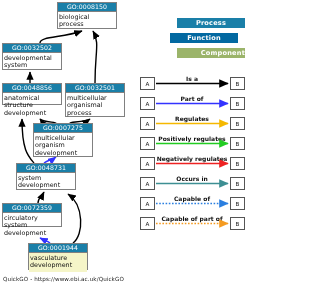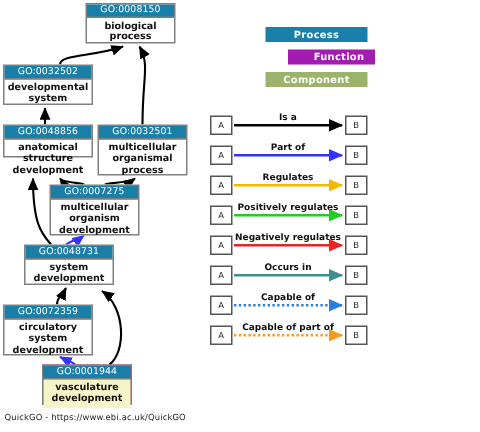--- a/index.html
+++ b/index.html
@@ -5,22 +5,22 @@
   html,body{margin:0;padding:0;background:#ffffff;}
   body{width:250px;height:288px;font-family:"DejaVu Sans",sans-serif;overflow:hidden;position:relative;}
   #stage{position:relative;width:250px;height:288px;background:#fff;}
 
   
   .node{position:absolute;box-sizing:border-box;border:1px solid #808080;background:#ffffff;
         z-index:5;}
   .node .gid{display:block;background:#1a7fa8;color:#ffffff;font-size:6.2px;
        line-height:8px;text-align:center;letter-spacing:.1px;white-space:nowrap;
        border-bottom:1px solid #808080;}
-  .node .lbl{display:block;color:#111;font-size:6.4px;line-height:7.6px;text-align:center;
-       padding:1.5px 1px 2px 1px;white-space:pre-line;font-weight:bold;}
+  .node .lbl{display:block;color:#111;font-size:6.4px;line-height:7.6px;text-align:left;
+       padding:1.5px 1px 2px 1px;white-space:pre-line;}
   .node.highlight{background:#be185d;}
   .node.highlight .lbl{background:#f5f5c8;}
 
   
   .keybox{position:absolute;box-sizing:border-box;text-align:center;color:#fff;
      font-size:6.6px;line-height:10px;height:10px;font-weight:bold;letter-spacing:.2px;}
 
   
   .ab{position:absolute;box-sizing:border-box;width:15px;height:13px;border:1px solid #555;
       background:#fff;font-size:5.6px;line-height:12px;text-align:center;color:#222;}
@@ -100,37 +100,37 @@
         <span class="gid">GO:0007275</span>
         <span class="lbl">multicellular
 organism
 development</span>
       </div>
       <div class="node" style="left: 16px; top: 163px; width: 60px; height: 27px;">
         <span class="gid">GO:0048731</span>
         <span class="lbl">system
 development</span>
       </div>
-      <div class="node" style="left: 2px; top: 203px; width: 60px; height: 34px;">
+      <div class="node" style="left: 2px; top: 203px; width: 60px; height: 24px;">
         <span class="gid">GO:0072359</span>
         <span class="lbl">circulatory
 system
 development</span>
       </div>
       <div class="node highlight" style="left: 28px; top: 243px; width: 60px; height: 27px;">
         <span class="gid">GO:0001944</span>
         <span class="lbl">vasculature
 development</span>
       </div>
     </div>
 
   <div id="legend-keys">
       <div class="keybox" style="left: 177px; top: 18px; width: 68px; background: rgb(26, 127, 168);">Process</div>
-      <div class="keybox" style="left: 192px; top: 33px; width: 68px; background: #a21caf;">Function</div>
-      <div class="keybox" style="left: 177px; top: 48px; width: 68px; background: rgb(155, 180, 106);">Component</div>
+      <div class="keybox" style="left: 170px; top: 33px; width: 68px; background: #0369a1;">Function</div>
+      <div class="keybox" style="left: 177px; top: 48px; width: 68px; background: rgb(155, 180, 106); text-align: right;">Component</div>
     </div>
 
   <svg class="layer legendlayer" viewBox="0 0 250 288">
     <defs id="legend-markers">
         <marker id="lm0" markerWidth="7" markerHeight="7" refX="5.5" refY="2.6" orient="auto">
           <path d="M0,0 L6,2.6 L0,5.2 z" fill="#000000"></path>
         </marker>
         <marker id="lm1" markerWidth="7" markerHeight="7" refX="5.5" refY="2.6" orient="auto">
           <path d="M0,0 L6,2.6 L0,5.2 z" fill="#3333ff"></path>
         </marker>

